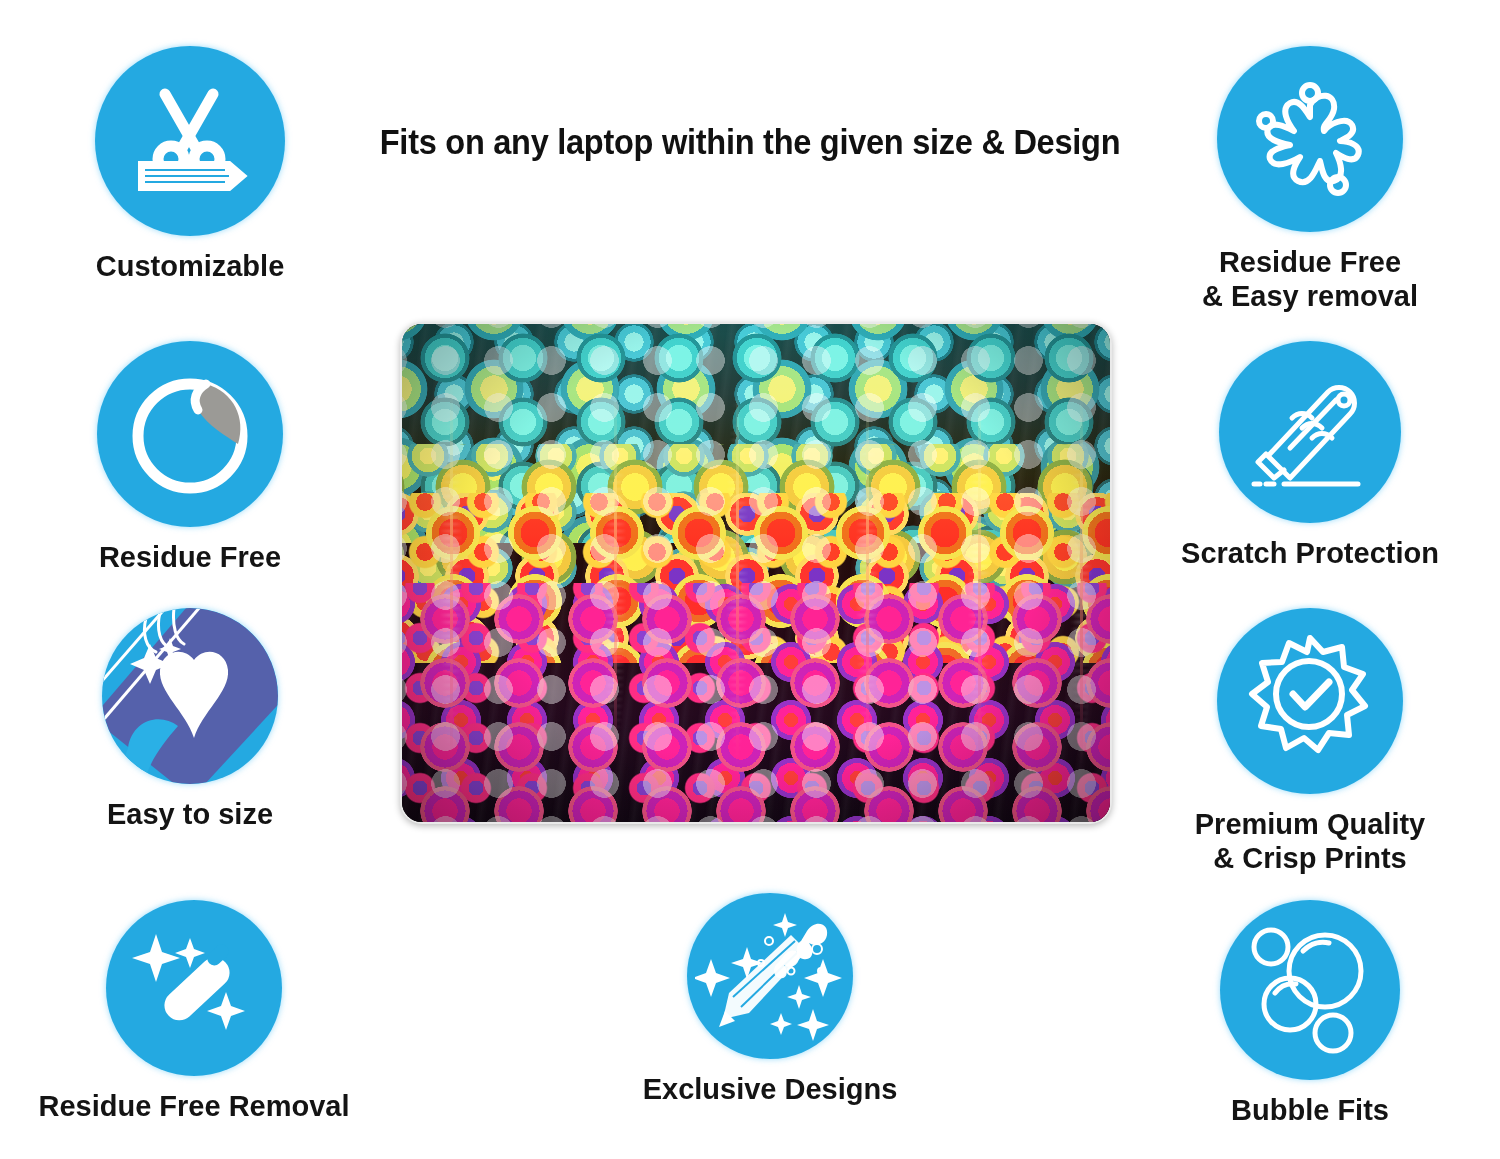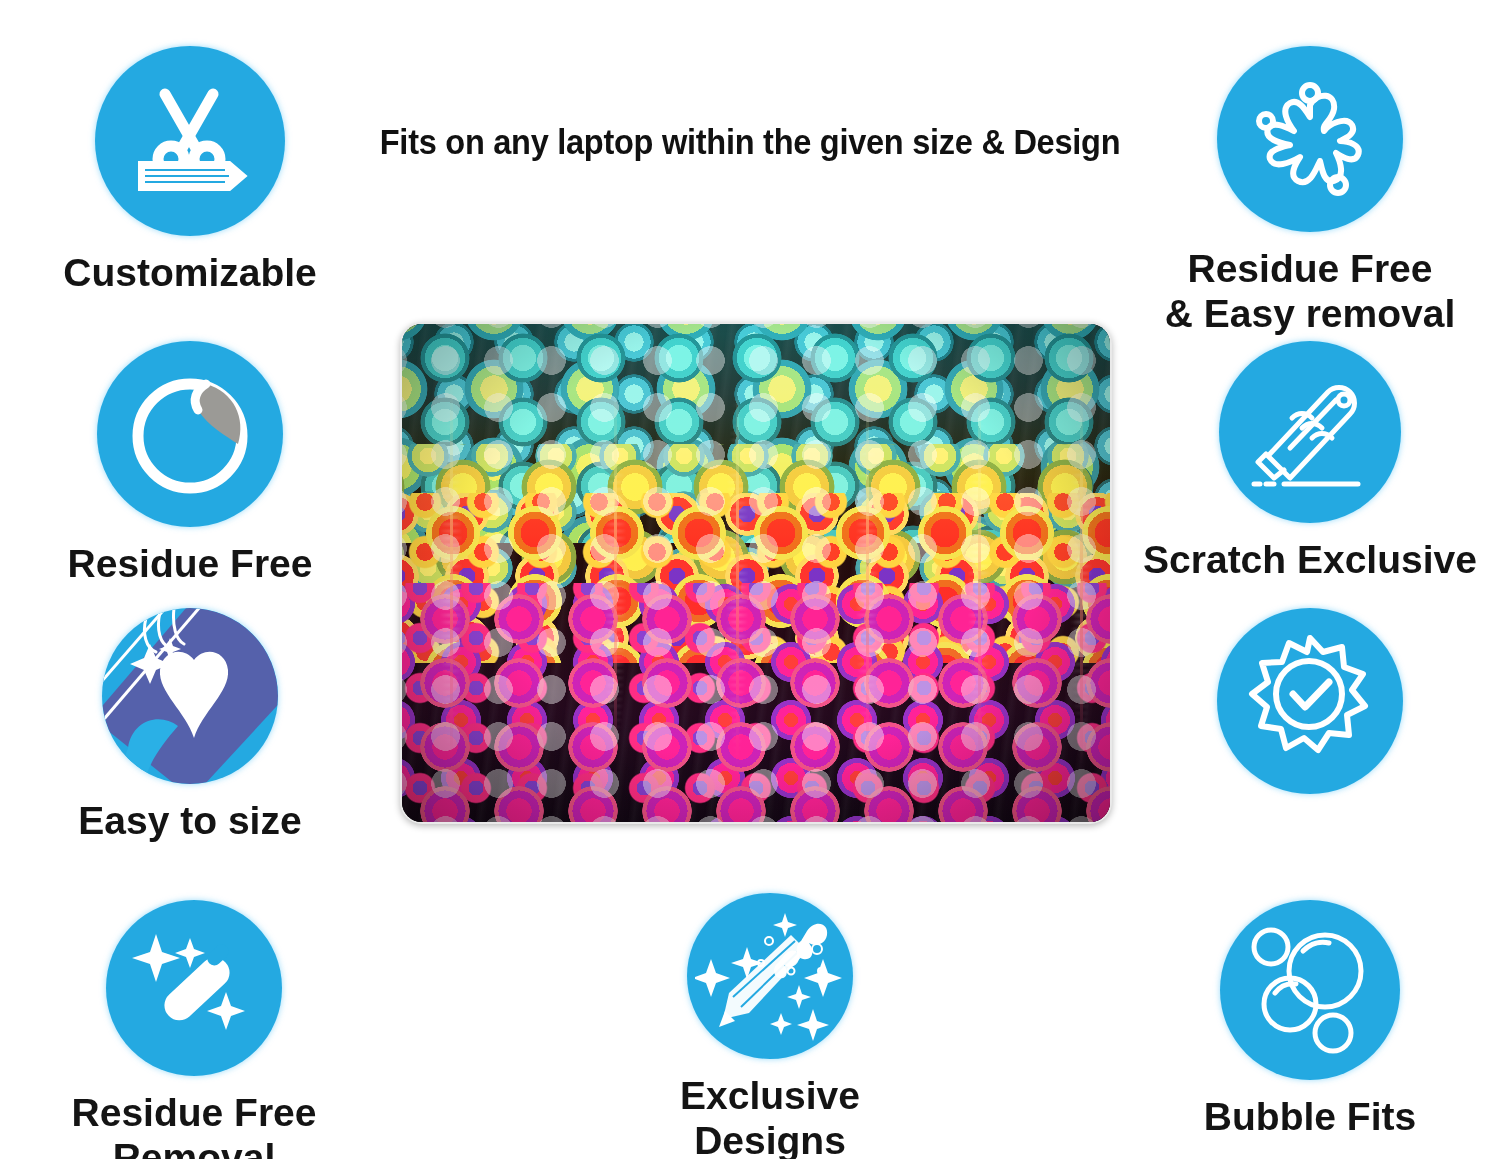--- a/index.html
+++ b/index.html
@@ -45,21 +45,21 @@
     position: relative;
     display: flex;
     align-items: center;
     justify-content: center;
     box-shadow: 0 0 6px rgba(70,190,245,0.55);
   }
   .badge svg { display: block; }
   .flabel {
     margin-top: 14px;
     text-align: center;
-    font-size: 39px;
+    font-size: 29px;
     font-weight: bold;
     line-height: 1.16;
     color: #141414;
     white-space: pre-line;
   }
   .flabel.semi { font-weight: 600; }
 
   
   .col-left  { width: 380px; }
   .col-right { width: 380px; }
@@ -298,35 +298,37 @@
         <circle cx="104" cy="38" r="6"></circle>
         <path d="M62 66 C68 60 76 60 82 66"></path>
         <path d="M72 76 C78 70 86 70 92 76"></path>
         <path d="M52 56 C58 50 66 50 72 56"></path>
         <path d="M26 92 L18 100 L34 116 L44 108"></path>
         <path d="M44 122 L118 122"></path>
         <path d="M14 122 L20 122 M26 122 L34 122"></path>
       </g>
     </svg>
   </div>
-  <div class="flabel">Scratch Exclusive</div>
+  <div class="flabel">Scratch Protection</div>
 </div>
 
 <div class="feature col-right" style="left:1120px; top:608px;">
   <div class="badge" style="width:186px;height:186px;">
     <svg width="142" height="142" viewBox="0 0 142 142">
       <g fill="none" stroke="#ffffff" stroke-width="6" stroke-linejoin="round">
         <path d="M71 8 L84 22 L103 17 L105 37 L124 44 L113 60 L126 76
                  L108 85 L110 105 L90 103 L79 120 L65 108 L47 118 L42 99
                  L22 96 L28 77 L13 64 L29 52 L23 33 L43 32 L50 13 L68 22 Z"></path>
         <circle cx="70" cy="64" r="33"></circle>
         <path d="M54 64 L66 77 L90 52" stroke-width="7" stroke-linecap="round"></path>
       </g>
     </svg>
   </div>
+  <div class="flabel">Premium Quality
+&amp; Crisp Prints</div>
 </div>
 
 <div class="feature col-right" style="left:1120px; top:900px;">
   <div class="badge" style="width:180px;height:180px;">
     <svg width="138" height="138" viewBox="0 0 138 138">
       <g fill="none" stroke="#ffffff" stroke-width="5">
         <circle cx="84" cy="50" r="36"></circle>
         <circle cx="30" cy="26" r="17"></circle>
         <circle cx="49" cy="83" r="26"></circle>
         <circle cx="92" cy="112" r="18"></circle>

